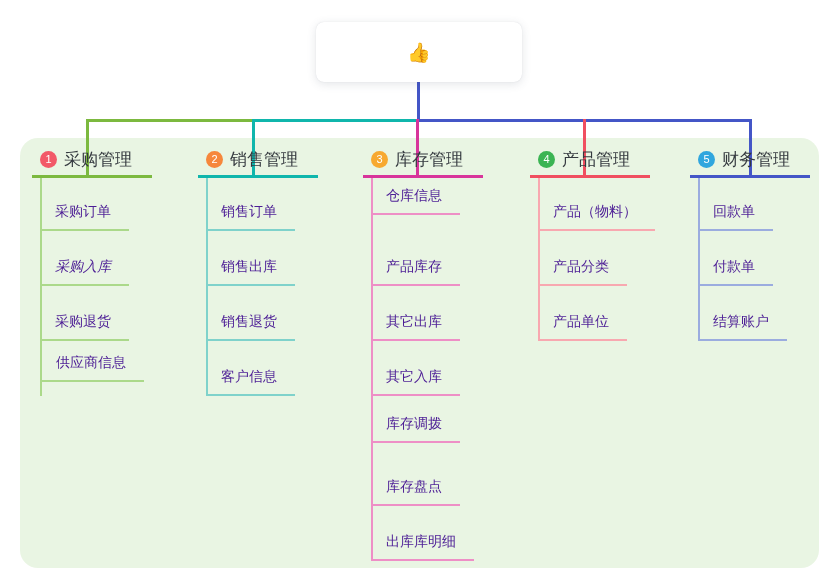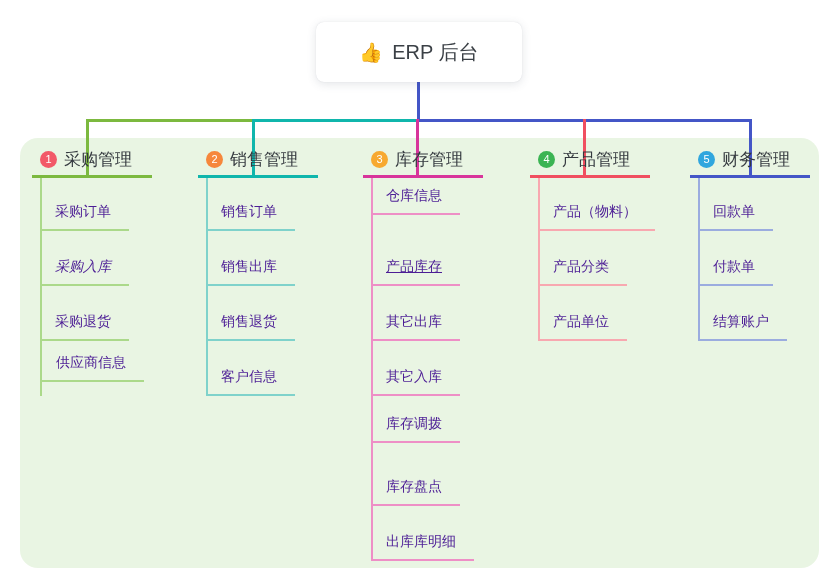--- a/index.html
+++ b/index.html
@@ -51,21 +51,20 @@
     font-size:14px;line-height:19px;color:#4c1d95;cursor:pointer;
   }
 </style>
 </head>
 <body>
 
 <div class="canvas">
 
   <div class="root-card">
     <span class="root-icon">👍</span>
-    <span>ERP 后台</span>
   </div>
 
   <div class="panel"></div>
 
   <div id="connectors">
       <div class="stem" style="background: rgb(68, 86, 199);"></div>
       <div class="hline" style="left: 86px; width: 167px; background: rgb(124, 185, 63);"></div>
       <div class="hline" style="left: 253px; width: 165px; background: rgb(16, 182, 172);"></div>
       <div class="hline" style="left: 418px; width: 334px; background: rgb(68, 86, 199);"></div>
       <div class="drop" style="left: 86px; background: rgb(124, 185, 63);"></div>
@@ -92,21 +91,21 @@
       <div class="child-node" style="left: 206px; top: 184px; border-bottom-color: rgb(127, 210, 203);">销售订单</div>
       <div class="child-node" style="left: 206px; top: 239px; border-bottom-color: rgb(127, 210, 203);">销售出库</div>
       <div class="child-node" style="left: 206px; top: 294px; border-bottom-color: rgb(127, 210, 203);">销售退货</div>
       <div class="child-node" style="left: 206px; top: 349px; border-bottom-color: rgb(127, 210, 203);">客户信息</div>
       <div class="branch-title" style="left: 363px; border-bottom-color: rgb(216, 53, 155);">
         <span class="badge" style="background: rgb(247, 169, 48);">3</span>
         <span>库存管理</span>
       </div>
       <div class="child-rail" style="left: 371px; top: 177px; height: 384px; background: rgb(238, 143, 198);"></div>
       <div class="child-node" style="left: 371px; top: 168px; border-bottom-color: rgb(238, 143, 198);">仓库信息</div>
-      <div class="child-node" style="left: 371px; top: 239px; border-bottom-color: rgb(238, 143, 198); text-decoration: underline;">产品库存</div>
+      <div class="child-node" style="left: 371px; top: 239px; border-bottom-color: rgb(238, 143, 198);">产品库存</div>
       <div class="child-node" style="left: 371px; top: 294px; border-bottom-color: rgb(238, 143, 198);">其它出库</div>
       <div class="child-node" style="left: 371px; top: 349px; border-bottom-color: rgb(238, 143, 198);">其它入库</div>
       <div class="child-node" style="left: 371px; top: 396px; border-bottom-color: rgb(238, 143, 198);">库存调拨</div>
       <div class="child-node" style="left: 371px; top: 459px; border-bottom-color: rgb(238, 143, 198);">库存盘点</div>
       <div class="child-node" style="left: 371px; top: 514px; border-bottom-color: rgb(238, 143, 198);">出库库明细</div>
       <div class="branch-title" style="left: 530px; border-bottom-color: rgb(240, 79, 96);">
         <span class="badge" style="background: rgb(59, 180, 83);">4</span>
         <span>产品管理</span>
       </div>
       <div class="child-rail" style="left: 538px; top: 177px; height: 164px; background: rgb(248, 168, 176);"></div>

